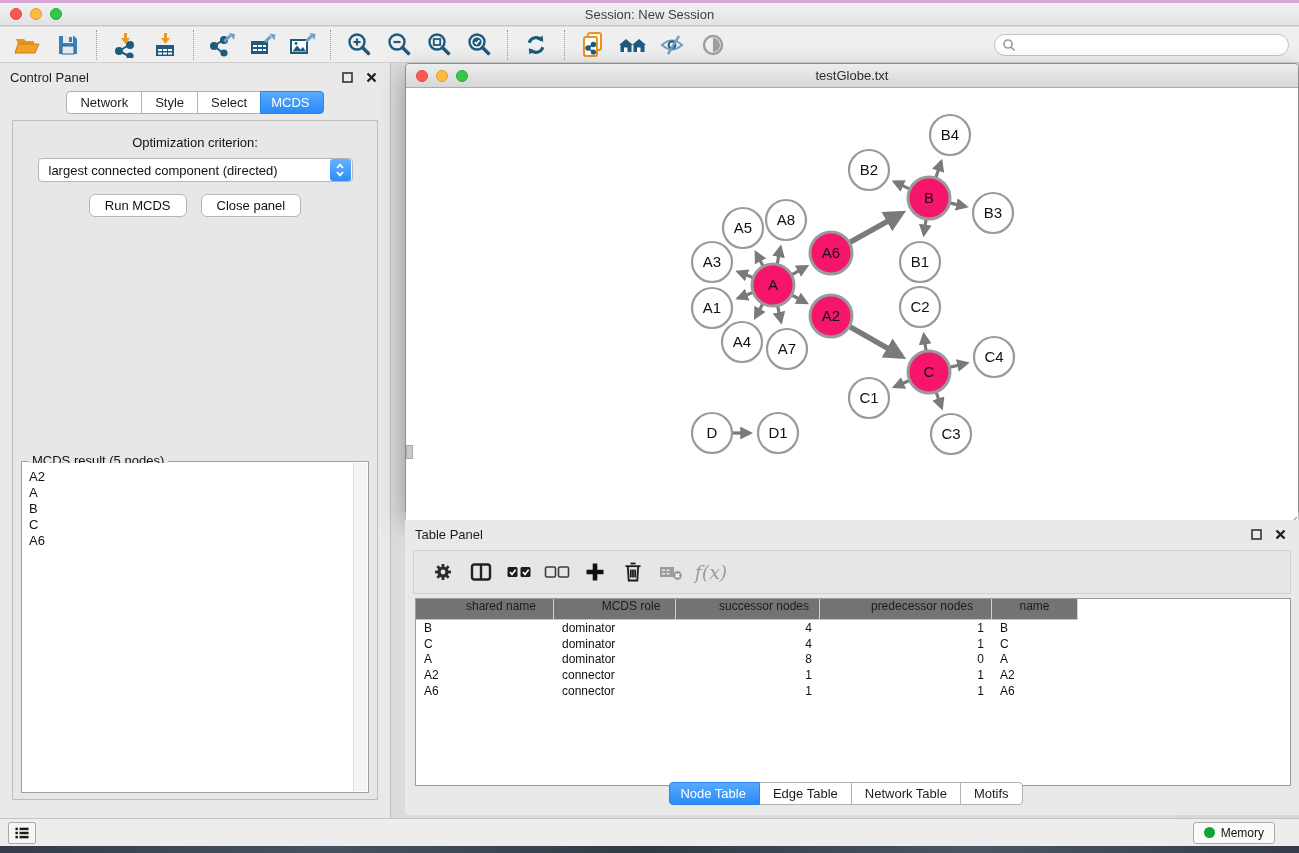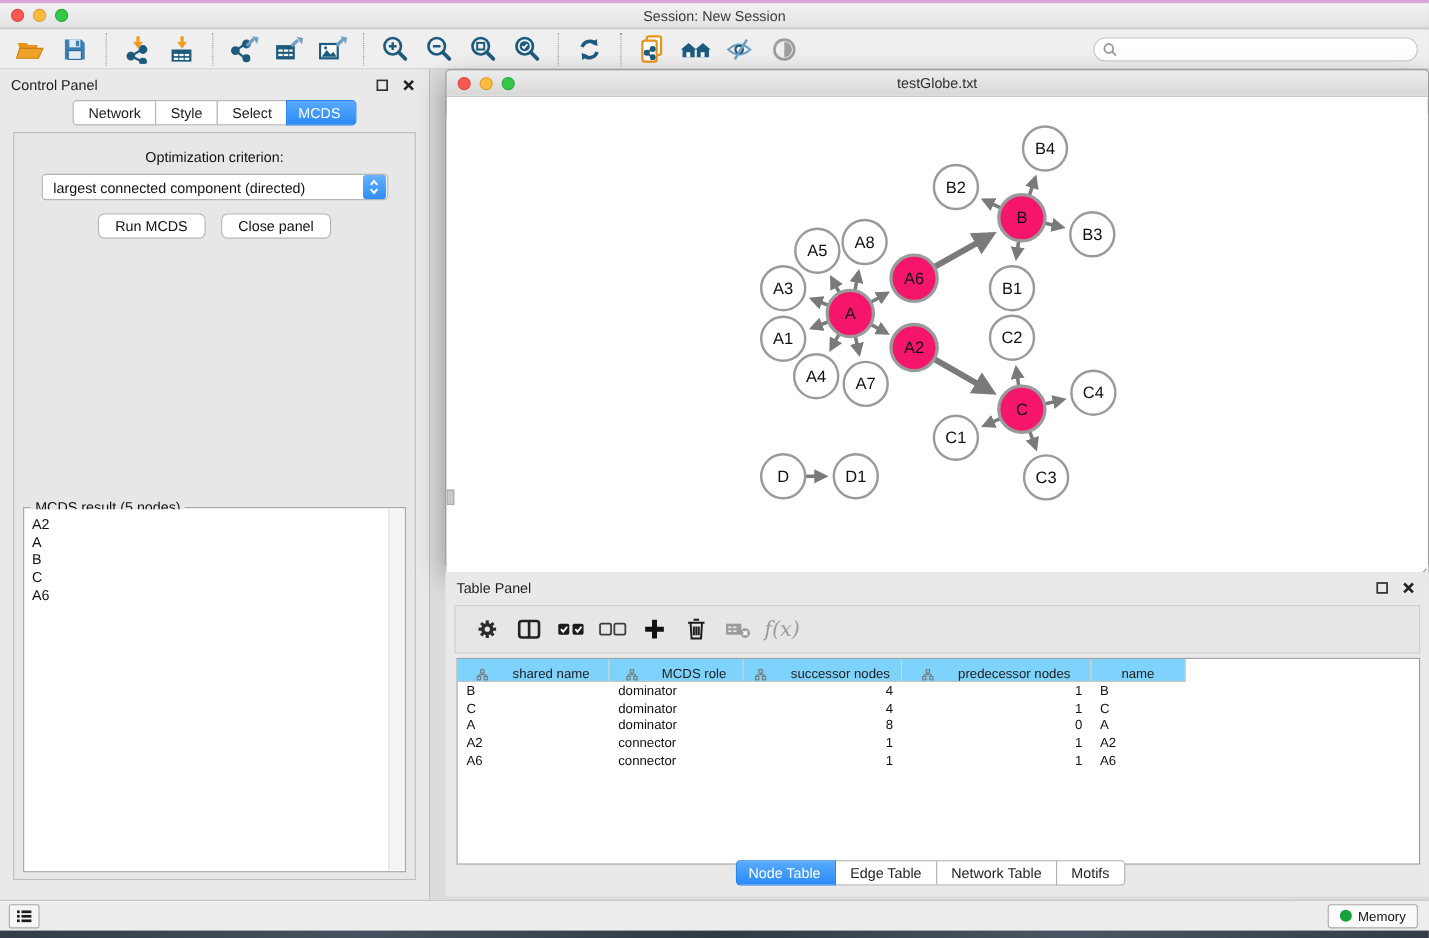--- a/index.html
+++ b/index.html
@@ -92,36 +92,36 @@
   #tp-toolbar { position:absolute; left:8px; right:8px; top:30px; height:44px;
     background:#e6e6e6; border:1px solid #cfcfcf; display:flex; align-items:center;
     padding-left:10px; }
   .tp-btn { width:38px; height:34px; display:flex; align-items:center;
     justify-content:center; }
   #fx-label { font-family:"DejaVu Serif", serif; font-style:italic; font-size:19px;
     color:#9c9c9c; padding-left:4px; }
   #node-table { position:absolute; left:10px; right:8px; top:78px; height:188px;
     background:#fff; border:1px solid #9b9b9b; overflow:hidden; }
   .th-row { display:flex; height:21px; }
-  .th-cell { background:#7dd3fc; border-right:1px solid #d2d2d2;
-    border-bottom:1px solid #c4c4c4; display:flex; align-items:flex-end;
+  .th-cell { background:#737373; border-right:1px solid #d2d2d2;
+    border-bottom:1px solid #c4c4c4; display:flex; align-items:flex-start;
     justify-content:center; gap:22px; font-size:12px; color:#1c1c1c; }
   .tr-row { display:flex; height:15.8px; align-items:center; }
   .td-cell { font-size:12px; color:#111; padding:0 8px; }
   .num { text-align:right; }
   #tp-tabs { position:absolute; left:0; right:12px; bottom:10px; display:flex;
     justify-content:center; }
 
   
   #status-bar { left:0; top:818px; width:1299px; height:28px; background:#ededed;
     border-top:1px solid #c4c4c4; display:flex; align-items:center; }
   #list-btn { width:28px; height:22px; margin-left:8px; background:#f6f6f6;
     border:1px solid #a9a9a9; border-radius:2px; display:flex; align-items:center;
     justify-content:center; }
-  #memory-btn { margin-left:auto; margin-right:10px; height:22px; background:#fafafa;
+  #memory-btn { margin-left:auto; margin-right:24px; height:22px; background:#fafafa;
     border:1px solid #a9a9a9; border-radius:3px; display:flex; align-items:center;
     gap:6px; padding:0 10px; font-size:12px; color:#111; }
   #memory-dot { width:11px; height:11px; border-radius:50%; background:#17a13a; }
   #desktop-strip-bottom { left:0; top:846px; width:1299px; height:7px;
     background:linear-gradient(90deg,#333c48,#46525f,#2f3a45,#4a5663,#333c48); }
 </style>
 </head>
 <body>
 
 <div id="app">

